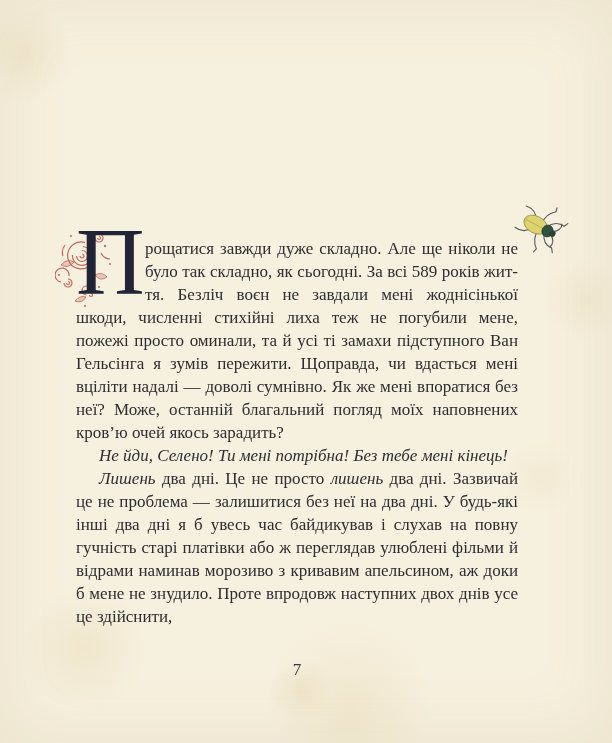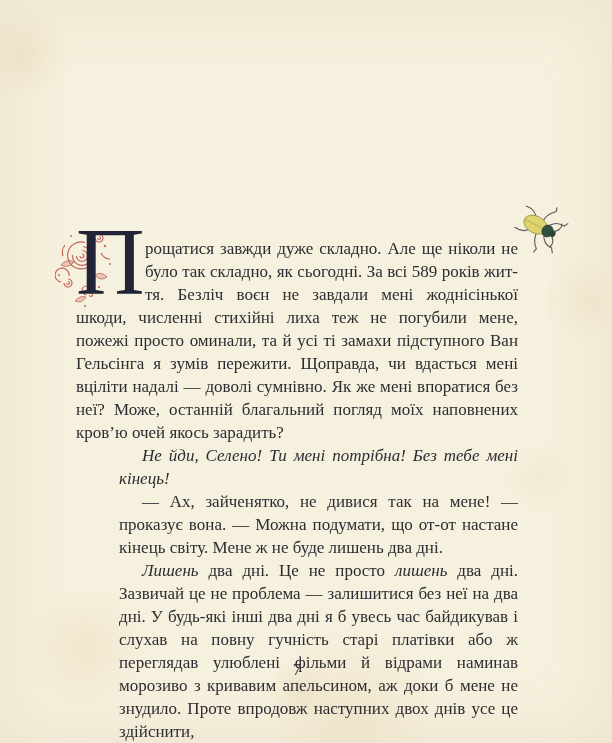--- a/index.html
+++ b/index.html
@@ -33,21 +33,21 @@
     width: 442px;
     font-size: 17px;
     line-height: 23px;
     text-align: justify;
     color: #2d2c32;
   }
   .text-block p {
     margin: 0;
     padding: 0;
   }
-  .para.indented { text-indent: 23px; margin-left: 43px; }
+  .para.indented { text-indent: 23px; }
   .seg-italic { font-style: italic; }
   .dropcap-wrap {
     position: relative;
     float: left;
     width: 62px;
     height: 68px;
     margin: 1px 7px 0 0;
   }
   .dropcap-letter {
     display: block;
@@ -156,21 +156,20 @@
             <circle cx="30" cy="75" r="1.1"></circle>
             <circle cx="55" cy="33" r="1.0"></circle>
           </g>
         </svg>
         <span class="dropcap-letter">П</span>
       </span><span class="seg-normal">рощатися завжди дуже складно. Але ще ніколи не було так складно, як сьогодні. За всі 589 років жит­тя. Безліч воєн не завдали мені жоднісінької шкоди, численні стихійні лиха теж не погубили мене, пожежі просто оминали, та й усі ті замахи підступного Ван Гельсінга я зумів пережити. Щоправда, чи вдасться мені вціліти надалі — доволі сумнівно. Як же мені впоратися без неї? Може, останній бла­гальний погляд моїх наповнених кров’ю очей якось зарадить?</span>
     </p>
 
     <p class="para indented"><span class="seg-italic">Не йди, Селено! Ти мені потрібна! Без тебе мені кінець!</span></p>
 
-    <p class="para indented"><span class="seg-normal">— Ах, зайченятко, не дивися так на мене! — проказує вона. — Можна подумати, що от-от настане кінець світу. Мене ж не буде лишень два дні.</span></p>
 
     <p class="para indented"><span class="seg-italic">Лишень</span><span class="seg-normal"> два дні. Це не просто </span><span class="seg-italic">лишень</span><span class="seg-normal"> два дні. Зазвичай це не проблема — залишитися без неї на два дні. У будь-які інші два дні я б увесь час байдикував і слухав на повну гучність старі платівки або ж переглядав улюблені фільми й відрами наминав морозиво з кривавим апельсином, аж доки б мене не знудило. Проте впродовж наступних двох днів усе це здійснити,</span></p>
 
   </div>
 
   <div class="page-number">7</div>
 
 </div>
 
 </body></html>

